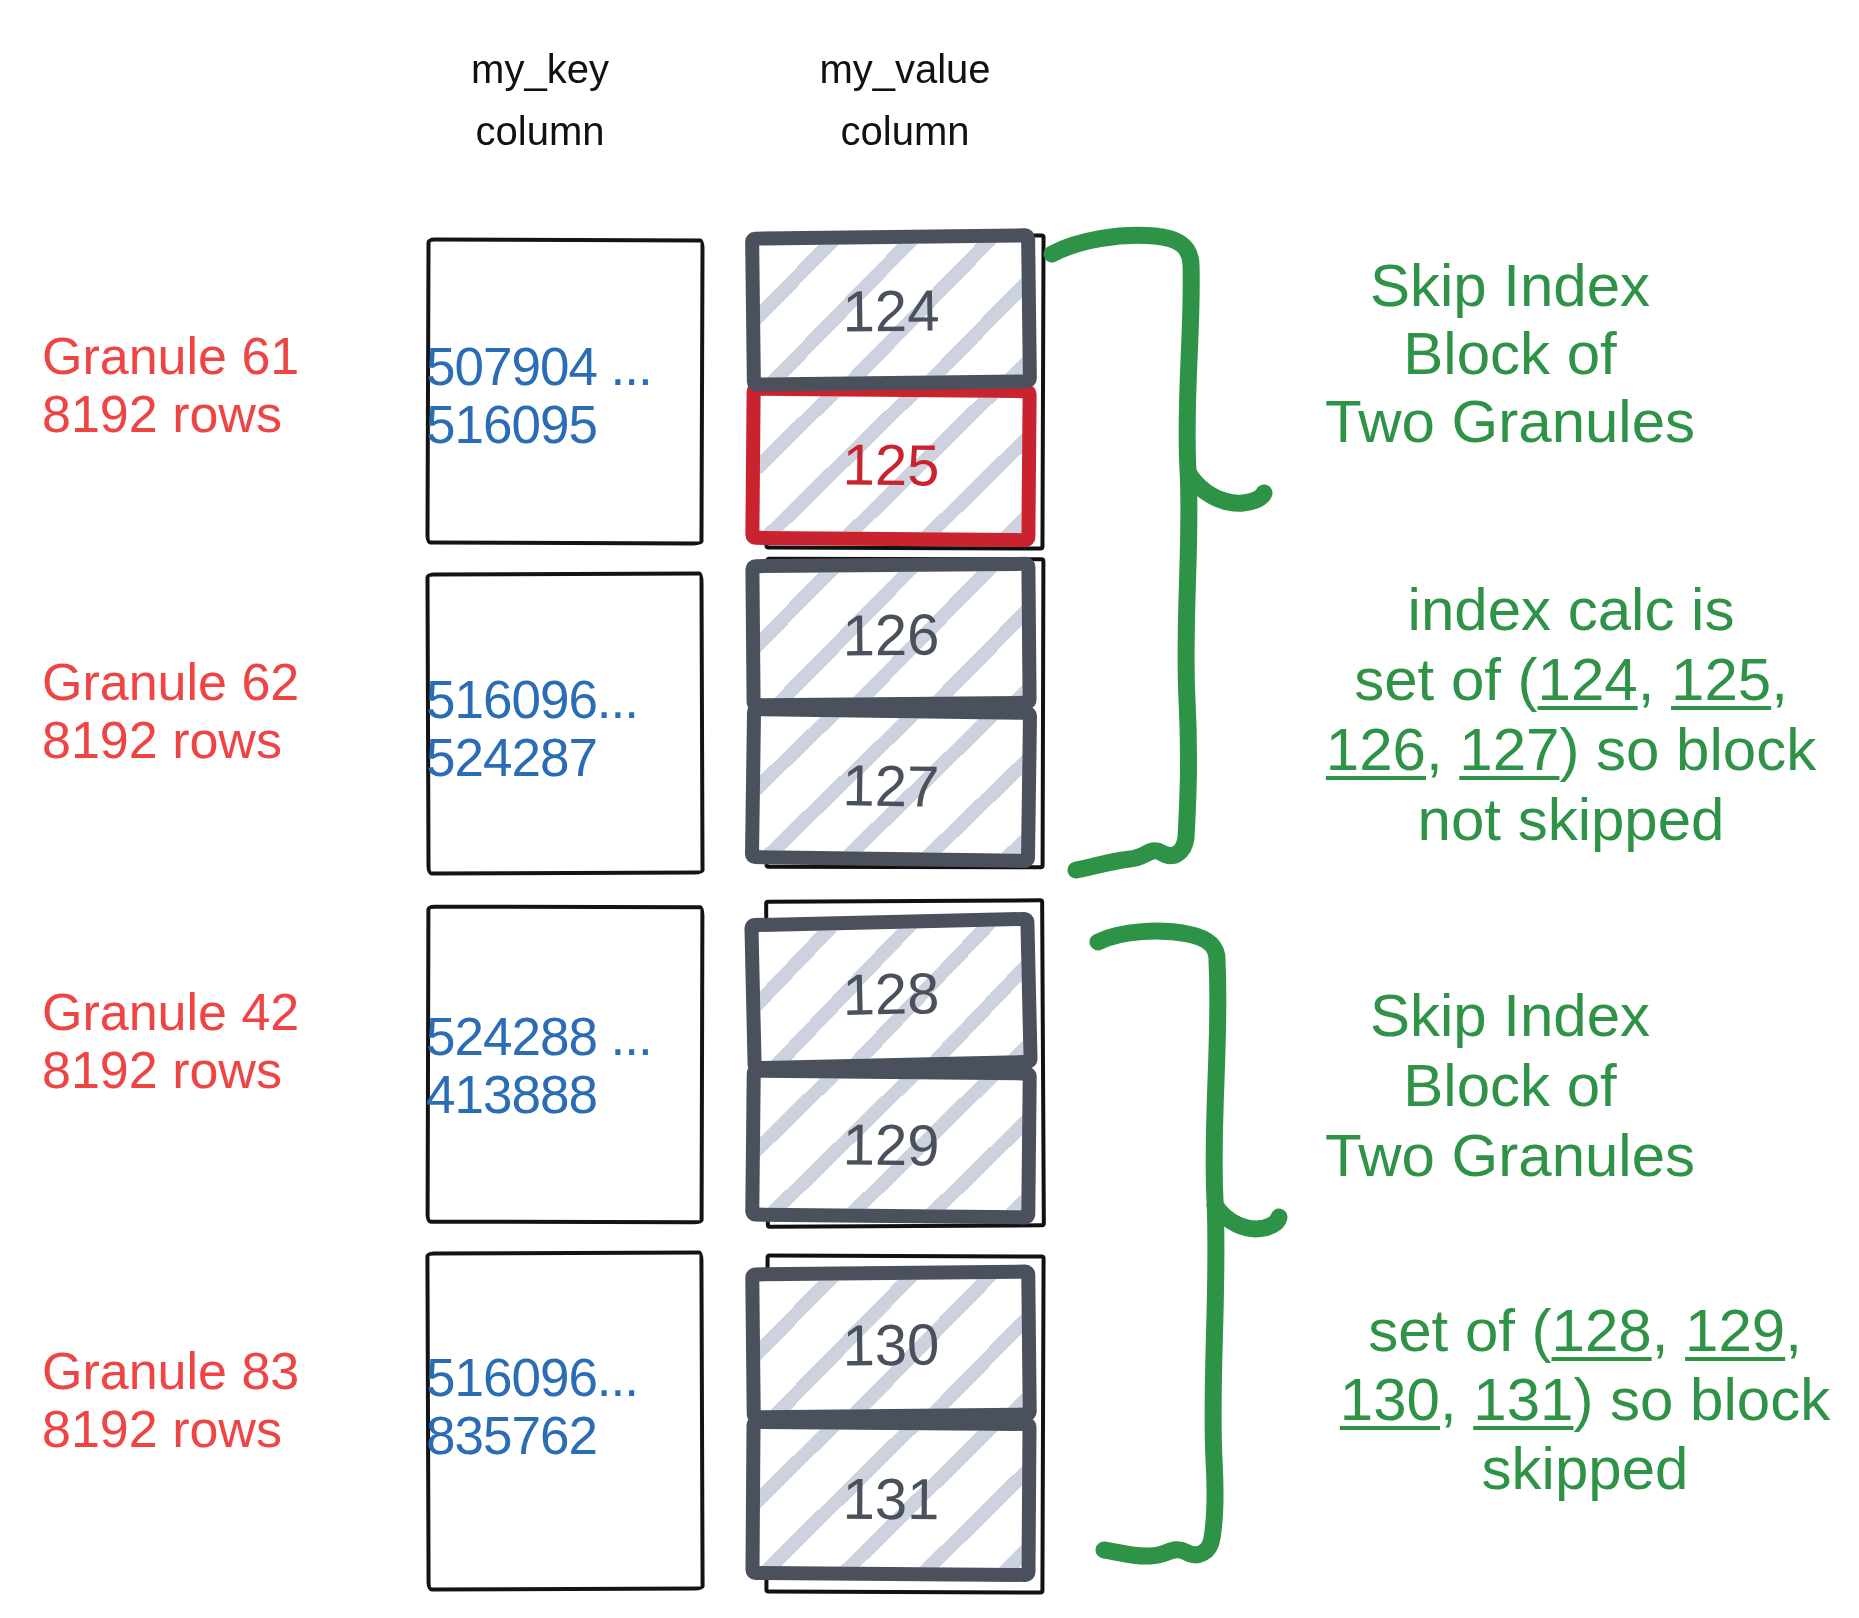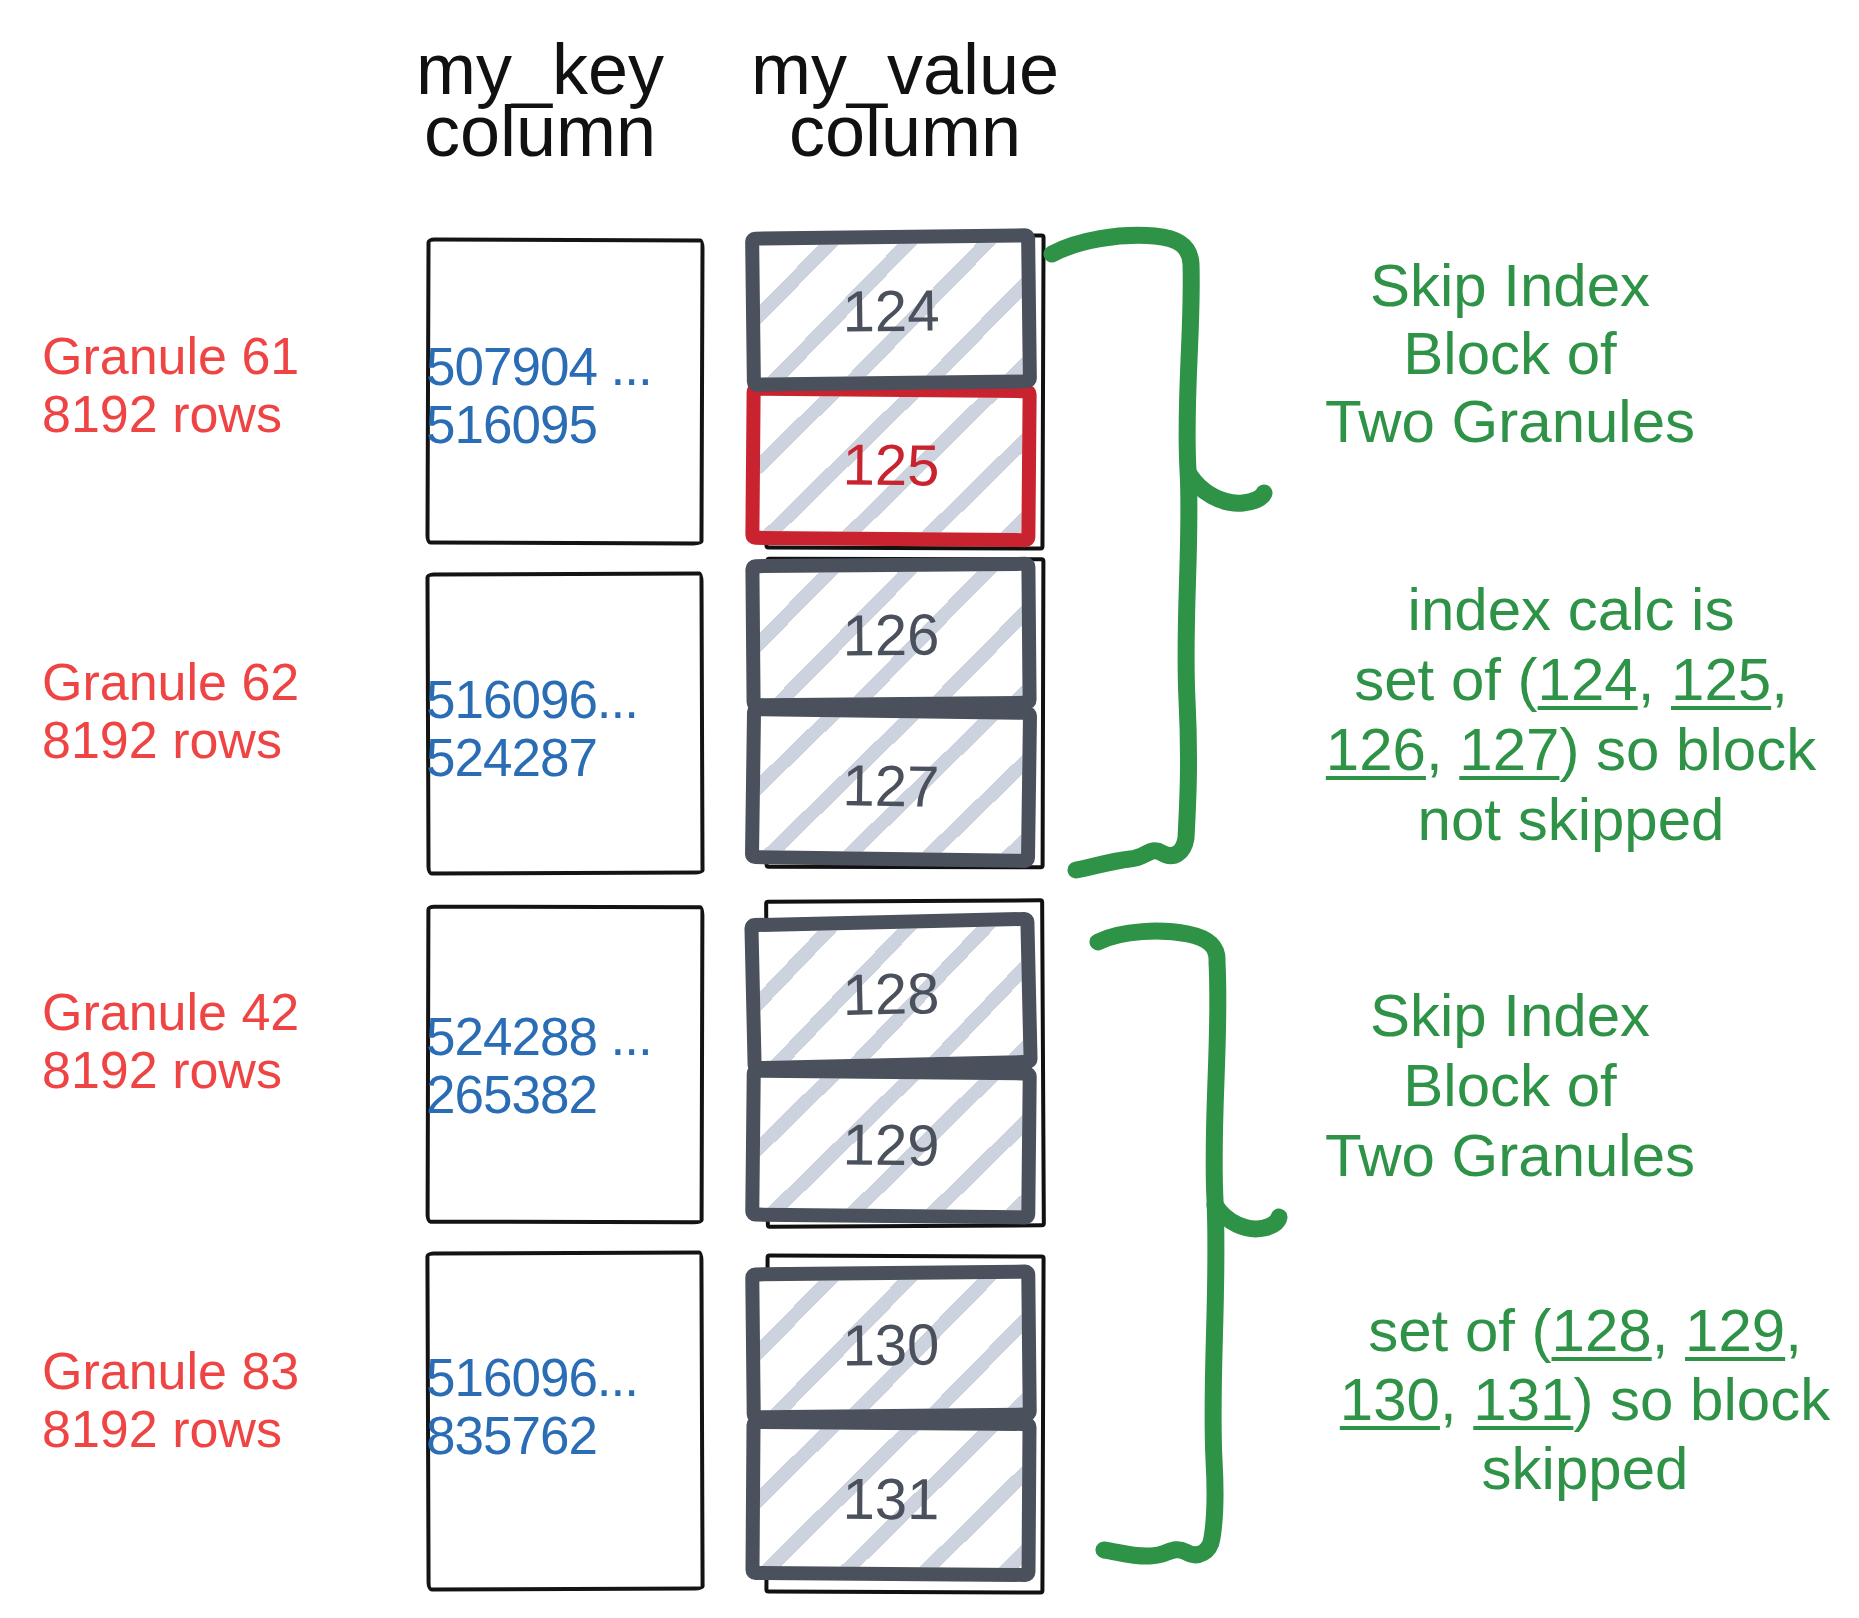--- a/index.html
+++ b/index.html
@@ -1,20 +1,20 @@
 <!DOCTYPE html>
 <html><head>
 <meta charset="utf-8">
 <style>
   html,body{margin:0;padding:0;background:#fff;}
   .canvas{
     position:relative;width:1859px;height:1618px;background:#ffffff;
     font-family:"Liberation Sans",sans-serif;overflow:hidden;color:#161616;
   }
-  .hdr{position:absolute;width:400px;font-size:72px;line-height:62px;text-align:center;color:#111;}
+  .hdr{position:absolute;width:400px;font-size:40px;line-height:62px;text-align:center;color:#111;}
   .glabel{position:absolute;left:42px;font-size:52px;line-height:58px;color:#ef4444;}
   .keybox{
     position:absolute;left:426px;width:278px;box-sizing:border-box;
     border:4px solid #141414;border-radius:8px 4px 10px 5px/5px 10px 4px 9px;background:#fff;
   }
   .valbox{
     position:absolute;left:765px;width:280px;box-sizing:border-box;
     border:4px solid #111;border-radius:4px;background:#fff;z-index:1;
   }
   .keytext{
@@ -86,21 +86,21 @@
     <span>127</span>
   </div>
 
   <div class="glabel" style="top:983px;">
     <div>Granule 42</div>
     <div>8192 rows</div>
   </div>
   <div class="keybox" style="top:905px;height:319px;transform:rotate(0.15deg);"></div>
   <div class="keytext" style="top:1008px;">
     <div>524288 ...</div>
-    <div>265382</div>
+    <div>413888</div>
   </div>
   <div class="valbox" style="top:899px;height:329px;transform:rotate(-0.3deg);"></div>
   <div class="block top" style="top:915px;height:157px;transform:rotate(-1.3deg);">
     <span>128</span>
   </div>
   <div class="block" style="top:1065px;height:158px;transform:rotate(0.6deg);">
     <span>129</span>
   </div>
 
   <div class="glabel" style="top:1342px;">

